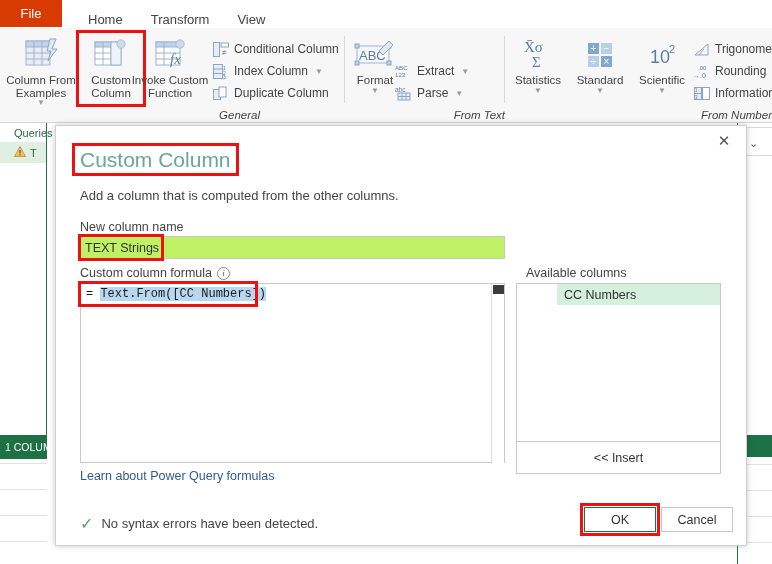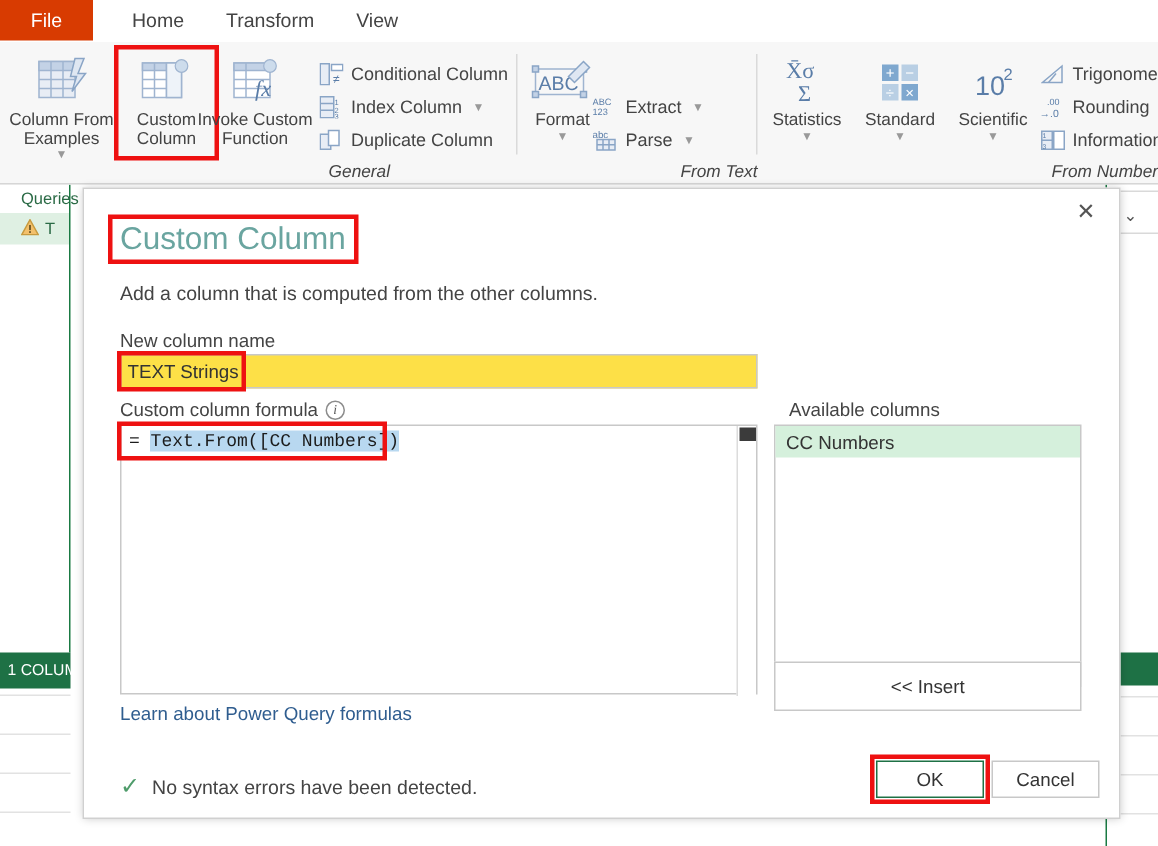--- a/index.html
+++ b/index.html
@@ -19,21 +19,21 @@
     background:#ffffff;
     display:flex; align-items:stretch;
     border-bottom:1px solid #ffffff;
   }
   .tab-file {
     width:62px; background:#d83b01; color:#ffffff;
     display:flex; align-items:center; justify-content:center;
     font-size:13px;
   }
   .tab {
-    padding:0 14px; display:flex; align-items:center; justify-content:center;
+    padding:0 14px; display:flex; align-items:flex-end; justify-content:center;
     font-size:13px; color:#444444; position:relative;
   }
   .tab.first { margin-left:12px; }
   .tab.active { background:#f7f7f7; color:#333; }
   .tab .hl {
     position:absolute; left:-4px; right:-4px; top:2px; bottom:1px;
     border:2px solid #ee1111; pointer-events:none;
   }
 
   
@@ -115,21 +115,21 @@
   }
   .dlg-title .hl {
     position:absolute; left:-8px; right:-8px; top:-5px; bottom:-4px;
     border:3px solid #ee1111; pointer-events:none;
   }
   .dlg-sub { position:absolute; left:24px; top:62px; font-size:13px; color:#444; }
 
   .lbl-newcol { position:absolute; left:24px; top:94px; font-size:12.5px; color:#444; }
   .inp-newcol {
     position:absolute; left:24px; top:110px; width:425px; height:23px;
-    border:1px solid #c8c8c8; background:#fde047;
+    border:1px solid #c8c8c8; background:#bef264;
     font-family:"Liberation Sans", sans-serif; font-size:12.5px; color:#333;
     padding:0 4px;
   }
   .hl-newcol {
     position:absolute; left:22px; top:108px; width:86px; height:27px;
     border:3px solid #ee1111; pointer-events:none;
   }
 
   .lbl-formula { position:absolute; left:24px; top:140px; font-size:12.5px; color:#444; display:flex; align-items:center; gap:5px;}
   .info-ic {
@@ -157,21 +157,21 @@
     border:3px solid #ee1111; pointer-events:none;
   }
 
   .lbl-avail { position:absolute; left:460px; top:140px; font-size:12.5px; color:#444;margin-left:10px; }
   .avail-box {
     position:absolute; left:460px; top:157px; width:205px; height:175px;
     border:1px solid #c8c8c8; background:#ffffff;
   }
   .avail-item {
     height:21px; background:#d5f0dc; display:flex; align-items:center;
-    padding-left:7px; font-size:12.5px; color:#333;
+    padding-left:7px; font-size:12.5px; color:#333;margin-left:40px;
   }
   .insert-btn {
     position:absolute; left:460px; top:315px; width:205px; height:33px;
     border:1px solid #c8c8c8; background:#ffffff;
     font-size:12.5px; color:#333;
     display:flex; align-items:center; justify-content:center;
     font-family:"Liberation Sans", sans-serif;
   }
   .learn-link {
     position:absolute; left:24px; top:343px; font-size:12.5px; color:#2f5d8f;

